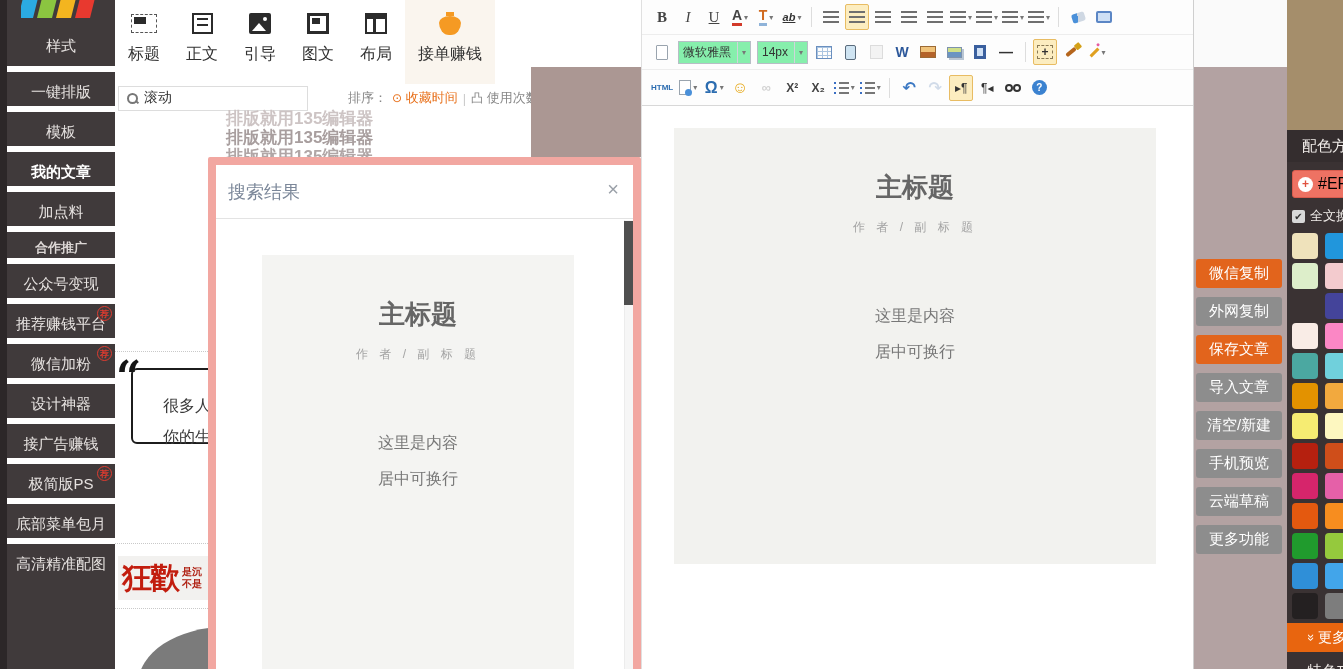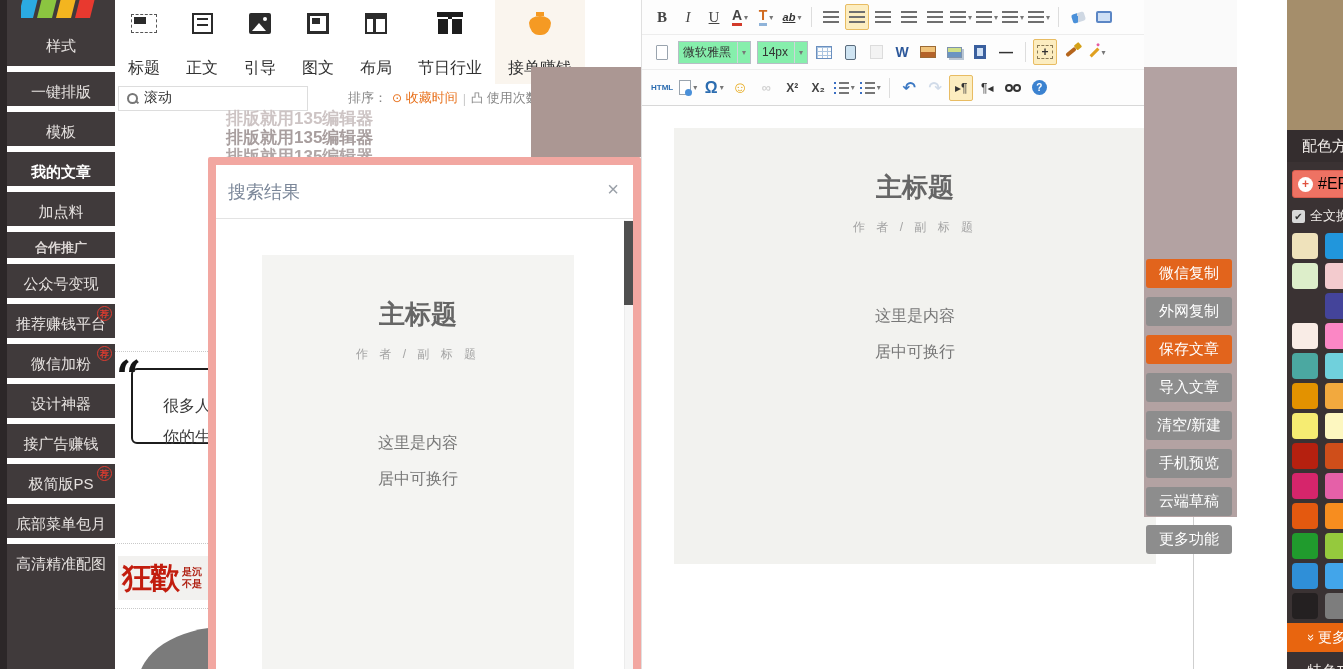--- a/index.html
+++ b/index.html
@@ -17,21 +17,21 @@
   .side-item.active{color:#fff;font-weight:bold;}
   .side-item.section{height:32px;line-height:32px;font-size:13px;font-weight:bold;color:#dcd7d5;}
   .side-badge{position:absolute;right:3px;top:2px;width:15px;height:15px;border:1px solid #e03a2f;
     border-radius:50%;color:#e03a2f;font-size:9px;line-height:14px;text-align:center;font-weight:bold;}
 
   
   .top-toolbar{position:absolute;left:115px;top:0;width:525px;height:85px;background:#fff;display:flex;}
   .ttab{display:flex;flex-direction:column;align-items:center;justify-content:flex-start;
     padding:10px 13px 0 13px;cursor:pointer;}
   .ttab.hl{background:#faf5ee;}
-  .ttab .tlabel{margin-top:22px;font-size:16px;color:#333;white-space:nowrap;}
+  .ttab .tlabel{margin-top:8px;font-size:16px;color:#333;white-space:nowrap;}
   .ticon{height:26px;display:flex;align-items:center;justify-content:center;}
   .t-title{width:26px;height:19px;border:1px dashed #555;position:relative;}
   .t-title::before{content:"";position:absolute;left:2px;top:2px;width:12px;height:7px;background:#2b2b2b;}
   .t-body{width:21px;height:21px;border:2px solid #2b2b2b;position:relative;}
   .t-body::before{content:"";position:absolute;left:3px;right:3px;top:3px;bottom:3px;
     background:repeating-linear-gradient(to bottom,#2b2b2b 0 2px,transparent 2px 6px);}
   .t-guide{width:22px;height:21px;background:#2b2b2b;border-radius:2px;position:relative;}
   .t-guide::before{content:"";position:absolute;left:3px;bottom:3px;width:0;height:0;
     border-left:7px solid transparent;border-right:7px solid transparent;border-bottom:8px solid #fff;}
   .t-guide::after{content:"";position:absolute;right:4px;top:4px;width:4px;height:4px;border-radius:50%;background:#fff;}
@@ -158,21 +158,21 @@
   .g-find::before{left:0;} .g-find::after{right:1px;}
   .g-help{width:15px;height:15px;border-radius:50%;background:#3b82d0;color:#fff;font-size:10px;font-weight:bold;}
   .tsel{display:inline-flex;align-items:center;height:23px;border:1px solid #b7bec6;background:#86efac;
     margin:0 3px;padding:0 4px;font-size:12px;color:#333;cursor:pointer;}
   .tsel .dd{margin-left:6px;border-left:1px solid #cfd5da;padding-left:4px;height:100%;display:flex;align-items:center;}
 
   .ed-content{position:relative;height:561px;background:#fff;}
   .ed-card{position:absolute;left:32px;top:22px;width:482px;height:436px;background:#f2f2ef;text-align:center;}
 
   
-  .rcol{position:absolute;left:1144px;top:0;width:93px;height:517px;background:#b3a2a2;}
+  .rcol{position:absolute;left:1194px;top:0;width:93px;height:669px;background:#b3a2a2;}
   .rcol-white{position:absolute;left:0;top:0;width:93px;height:67px;background:#fafafa;}
   .rbtns{position:absolute;left:2px;top:259px;}
   .rbtn{width:86px;height:29px;margin-bottom:9px;border-radius:3px;color:#fff;font-size:15px;
     display:flex;align-items:center;justify-content:center;cursor:pointer;background:#8d8d8d;white-space:nowrap;}
   .rbtn.primary{background:#e2641c;}
 
   
   .tan-top{position:absolute;left:1287px;top:0;width:80px;height:130px;background:#a58e6b;}
   .cpanel{position:absolute;left:1287px;top:130px;width:80px;height:539px;background:#3a3233;overflow:hidden;}
   .cp-head{height:32px;background:#342d2e;color:#f0ece9;font-size:15px;line-height:32px;
@@ -252,26 +252,20 @@
             <span class="t-imgtext"></span>
           </span>
           <span class="tlabel">图文</span>
         </div>
         <div class="ttab">
           <span class="ticon">
             <span class="t-layout"></span>
           </span>
           <span class="tlabel">布局</span>
         </div>
-        <div class="ttab">
-          <span class="ticon">
-            <span class="t-gift"></span>
-          </span>
-          <span class="tlabel">节日行业</span>
-        </div>
         <div class="ttab hl">
           <span class="ticon">
             <span class="t-moneybag"></span>
           </span>
           <span class="tlabel">接单赚钱</span>
         </div>
       </div>
   </div>
 
   <div class="search-row">

